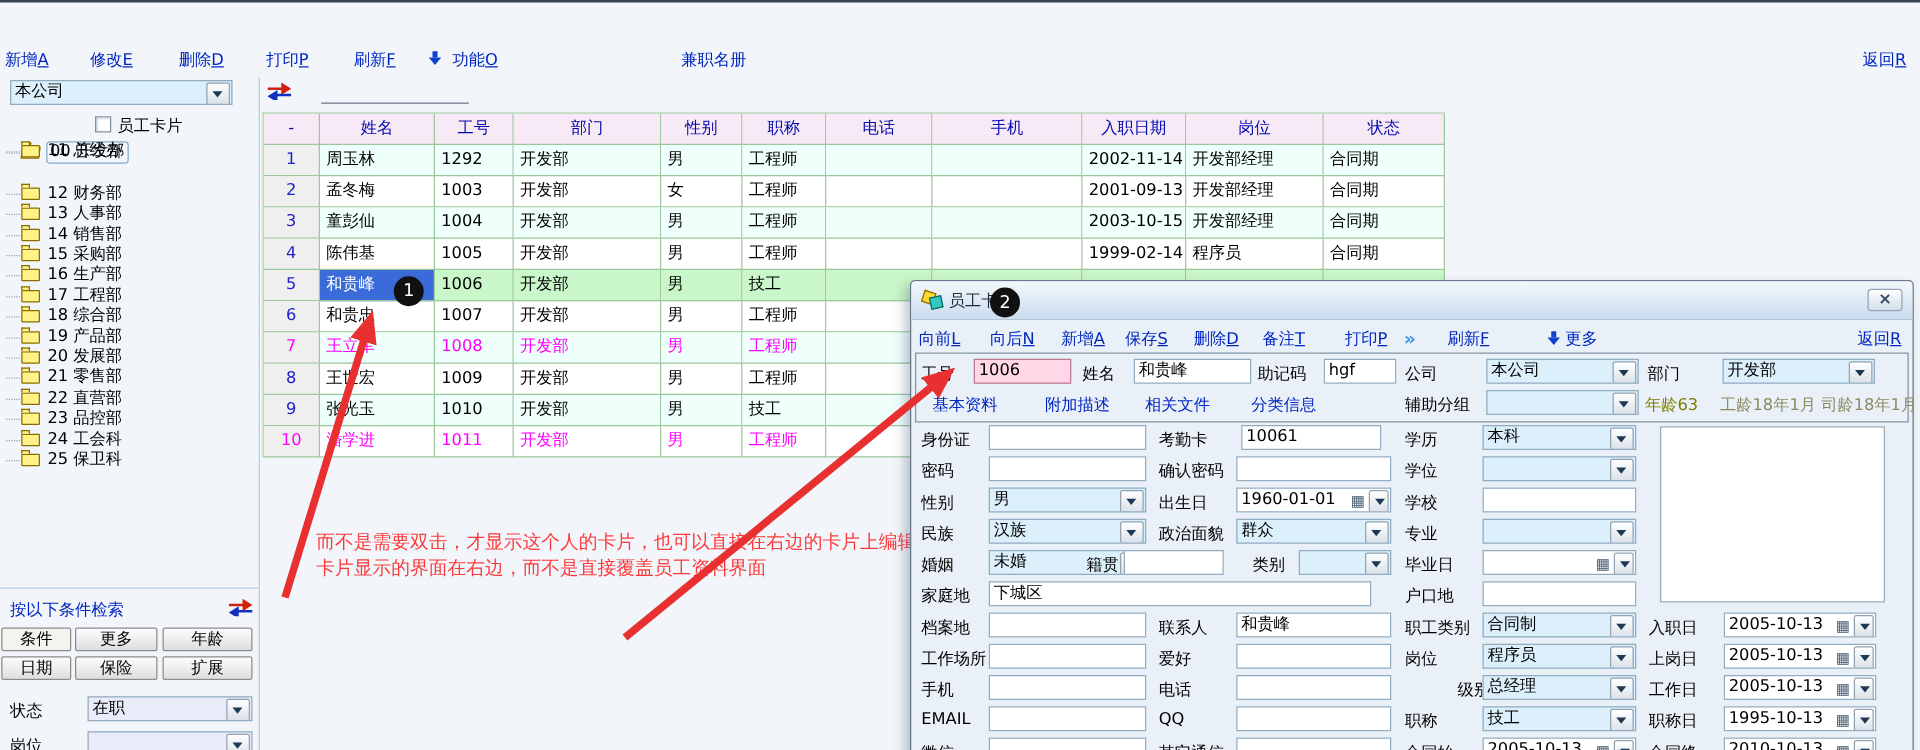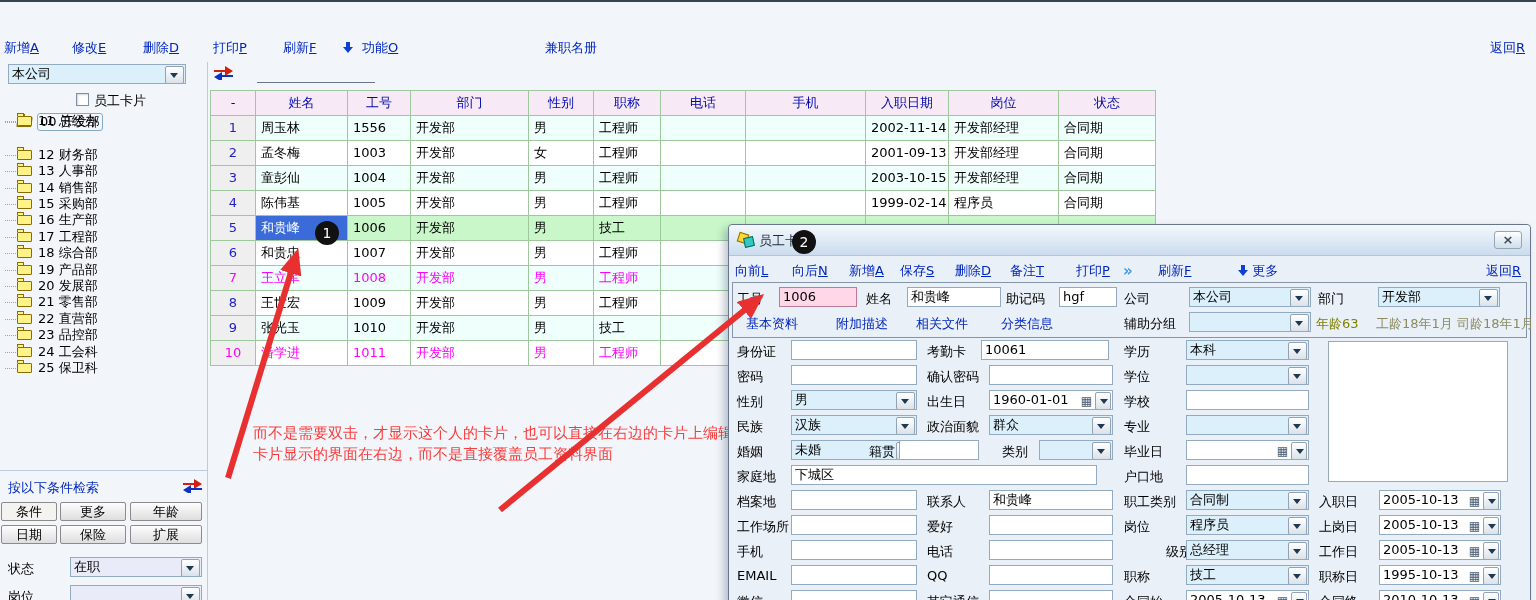--- a/index.html
+++ b/index.html
@@ -224,21 +224,21 @@
       <div class="tc th">部门</div>
       <div class="tc th">性别</div>
       <div class="tc th">职称</div>
       <div class="tc th">电话</div>
       <div class="tc th">手机</div>
       <div class="tc th">入职日期</div>
       <div class="tc th">岗位</div>
       <div class="tc th">状态</div>
       <div class="tc num">1</div>
       <div class="tc r-az">周玉林</div>
-      <div class="tc r-az">1556</div>
+      <div class="tc r-az">1292</div>
       <div class="tc r-az">开发部</div>
       <div class="tc r-az">男</div>
       <div class="tc r-az">工程师</div>
       <div class="tc r-az"></div>
       <div class="tc r-az"></div>
       <div class="tc r-az">2002-11-14</div>
       <div class="tc r-az">开发部经理</div>
       <div class="tc r-az">合同期</div>
       <div class="tc num">2</div>
       <div class="tc">孟冬梅</div>
@@ -387,21 +387,21 @@
     <div class="abs inp selbg" style="left:460px;top:87px;width:122px">
         <span class="dd"></span>
       </div>
     <span class="lbl olv" style="left:587px;top:90px">年龄63</span>
     <span class="lbl tenure" style="left:647px;top:90px">工龄18年1月  司龄18年1月</span>
 
     <div id="dform">
         <div class="lbl" style="left: 8px; top: 118px;">身份证</div>
         <div class="abs inp" style="left: 62px; top: 115px; width: 126px;"><span></span></div>
         <div class="lbl" style="left: 198px; top: 118px;">考勤卡</div>
-        <div class="abs inp" style="left: 252px; top: 115px; width: 128px;"><span>10061</span></div>
+        <div class="abs inp" style="left: 264px; top: 115px; width: 112px;"><span>10061</span></div>
         <div class="lbl" style="left: 395px; top: 118px;">学历</div>
         <div class="abs inp selbg" style="left: 457px; top: 115px; width: 123px;"><span>本科</span><div class="dd"></div></div>
         <div class="lbl" style="left: 8px; top: 143px;">密码</div>
         <div class="abs inp" style="left: 62px; top: 140px; width: 126px;"><span></span></div>
         <div class="lbl" style="left: 198px; top: 143px;">确认密码</div>
         <div class="abs inp" style="left: 260px; top: 140px; width: 124px;"><span></span></div>
         <div class="lbl" style="left: 395px; top: 143px;">学位</div>
         <div class="abs inp selbg" style="left: 457px; top: 140px; width: 123px;"><span></span><div class="dd"></div></div>
         <div class="lbl" style="left: 8px; top: 168px;">性别</div>
         <div class="abs inp selbg" style="left: 62px; top: 165px; width: 126px;"><span>男</span><div class="dd"></div></div>

